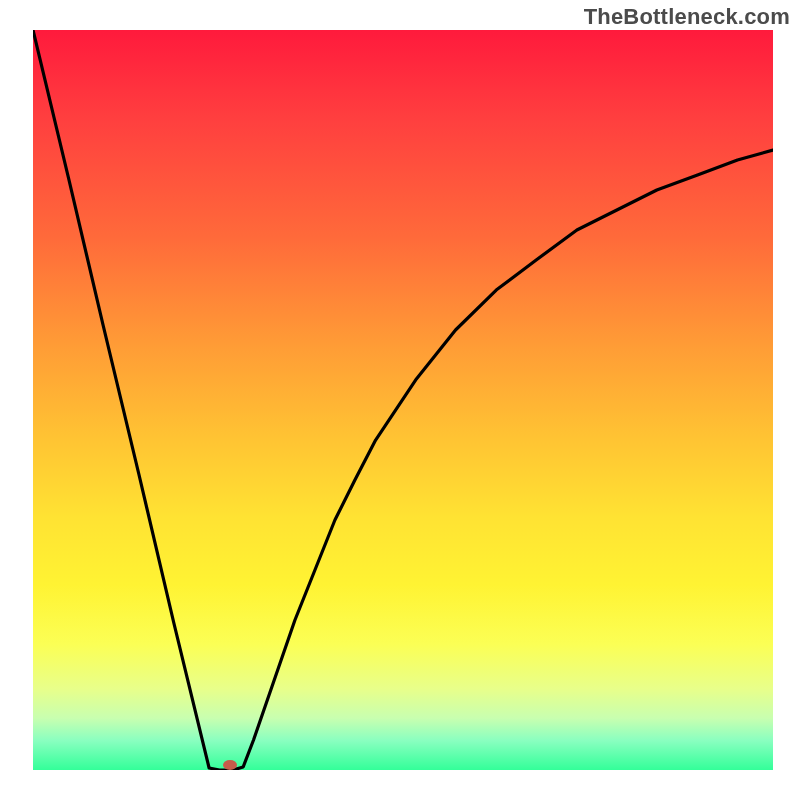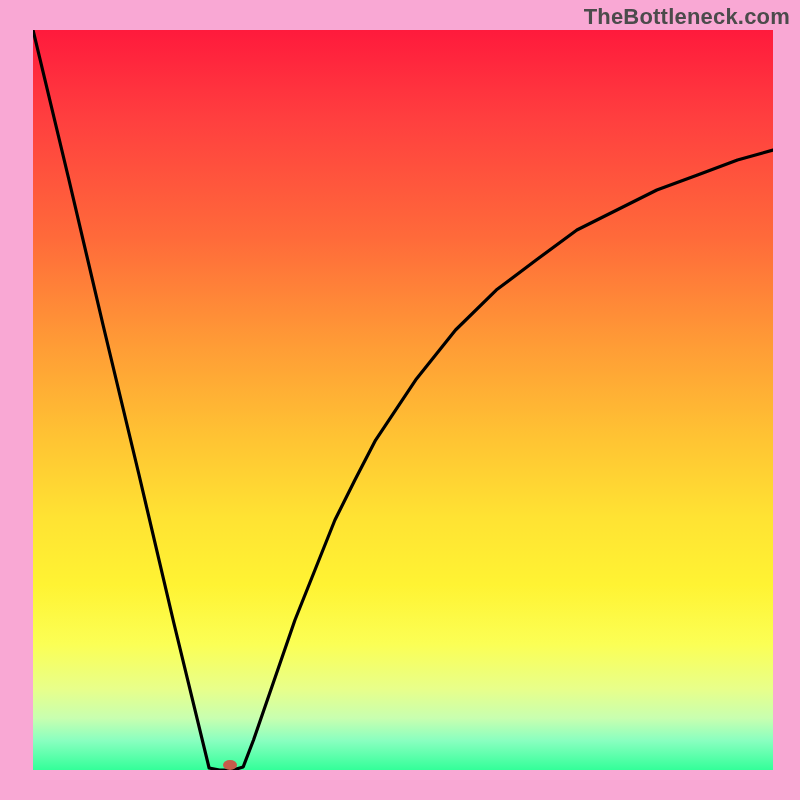--- a/index.html
+++ b/index.html
@@ -8,21 +8,21 @@
     width: 800px;
     height: 800px;
     background: #000;
     overflow: hidden;
     font-family: Arial, Helvetica, sans-serif;
   }
   .frame {
     position: relative;
     width: 800px;
     height: 800px;
-    background: #f9a8d4;
+    background: #ffffff;
   }
   .watermark {
     position: absolute;
     top: 4px;
     right: 10px;
     color: #4b4b4b;
     font-size: 22px;
     font-weight: 600;
     letter-spacing: 0.2px;
     z-index: 20;

